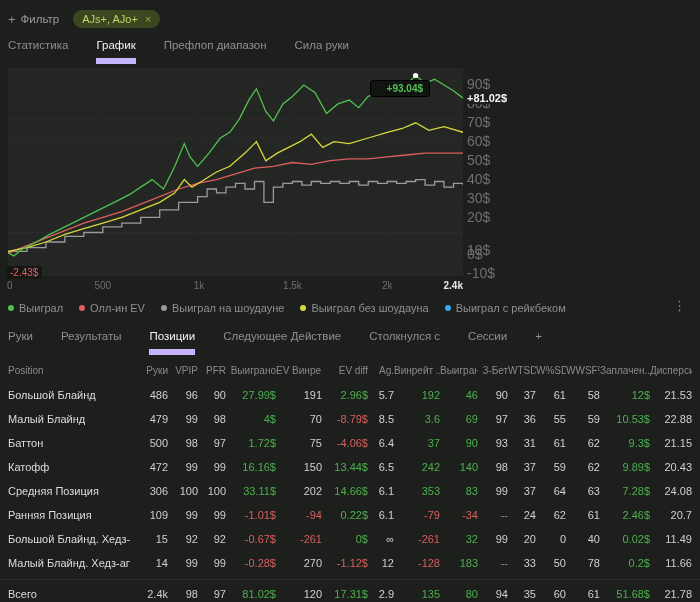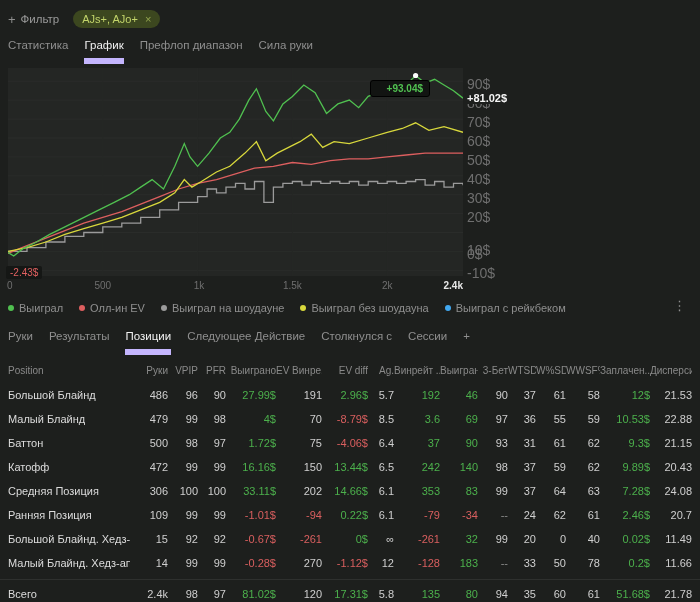--- a/index.html
+++ b/index.html
@@ -8,21 +8,21 @@
 
   
   .topbar{display:flex;align-items:center;gap:14px;padding:7px 8px 0 8px;height:24px;}
   .filter-btn{display:flex;align-items:center;gap:5px;color:#9a9a9a;font-size:11.5px;cursor:pointer;}
   .filter-btn .plus{font-size:13px;line-height:1;color:#8f8f8f;}
   .tag{display:flex;align-items:center;gap:7px;background:#3c471f;color:#c2d46a;
        font-size:11px;padding:3px 9px;border-radius:10px;cursor:pointer;}
   .tag .x{color:#93a54e;font-size:11px;line-height:1;}
 
   
-  .main-tabs,.table-tabs{display:flex;gap:16px;padding:8px 8px 0 8px;font-size:11.5px;color:#8f8f8f;}
+  .main-tabs,.table-tabs{display:flex;gap:28px;padding:8px 8px 0 8px;font-size:11.5px;color:#8f8f8f;}
   .mtab,.ttab{padding-bottom:7px;cursor:pointer;white-space:nowrap;}
   .mtab.active,.ttab.active{color:#f2f2f2;border-bottom:6px solid #c4b5fd;text-align:center;}
 
   
   .chart-area{position:relative;height:228px;margin-top:2px;}
   #chart-svg{position:absolute;left:8px;top:2px;background:#242624;}
   .ytick{position:absolute;left:467px;font-size:14px;color:#6f6f6f;}
   .xtick{position:absolute;font-size:10px;color:#6f6f6f;width:26px;text-align:center;}
   .xtick.first{text-align:left;width:14px;}
   .xtick.end{font-weight:bold;color:#e8e8e8;text-align:right;width:24px;}
@@ -323,21 +323,21 @@
   <div class="total-divider"></div>
   <div>
       <div class="trow">
         <div class="cell left">Всего</div>
         <div class="cell">2.4k</div>
         <div class="cell">98</div>
         <div class="cell">97</div>
         <div class="cell pos">81.02$</div>
         <div class="cell">120</div>
         <div class="cell pos">17.31$</div>
-        <div class="cell">5.8</div>
+        <div class="cell">2.9</div>
         <div class="cell pos">135</div>
         <div class="cell pos">80</div>
         <div class="cell">94</div>
         <div class="cell">35</div>
         <div class="cell">60</div>
         <div class="cell">61</div>
         <div class="cell pos">51.68$</div>
         <div class="cell">21.78</div>
       </div>
     </div>

